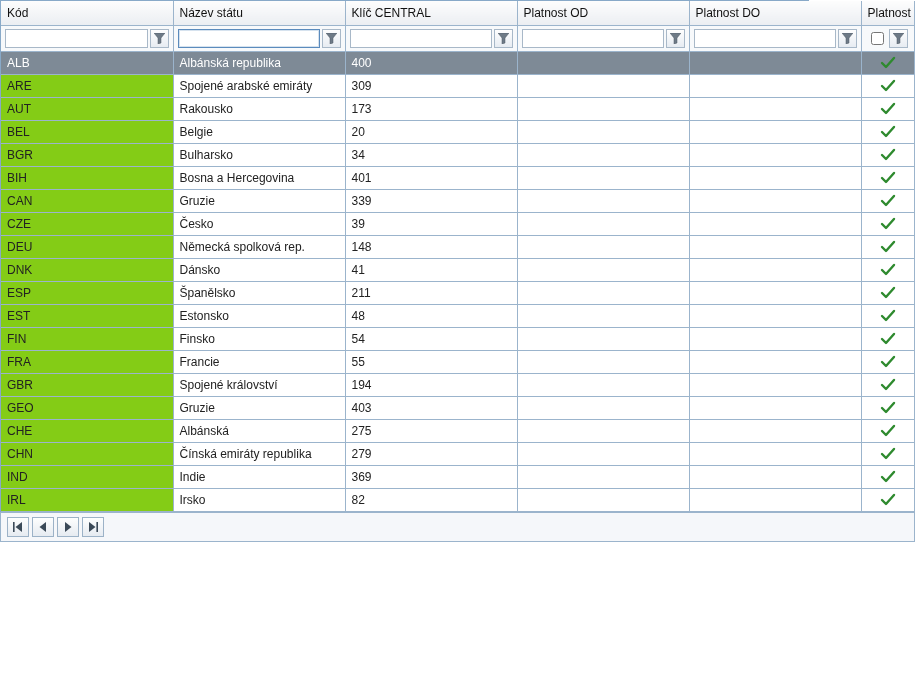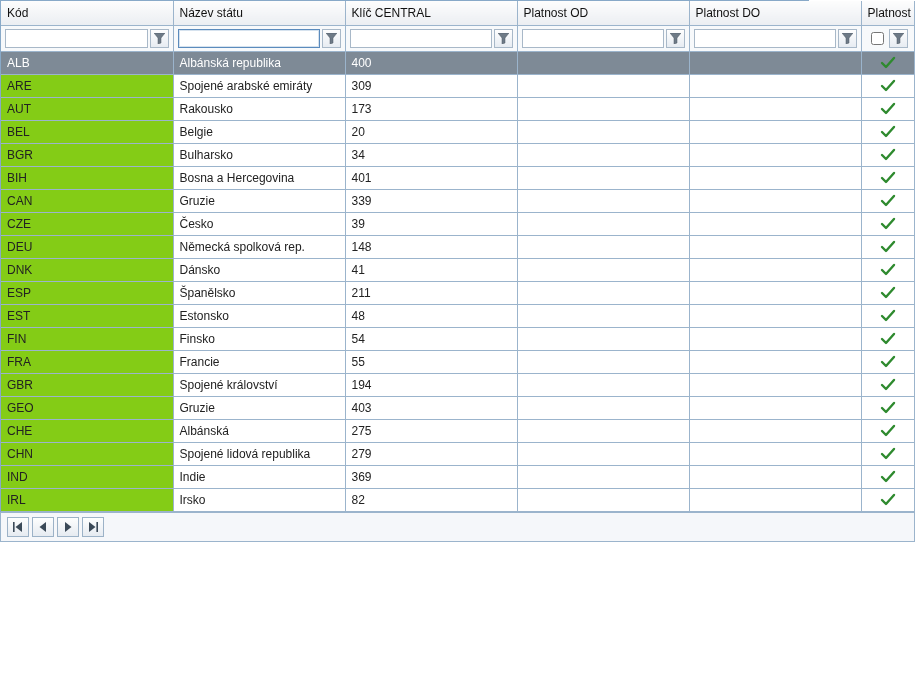--- a/index.html
+++ b/index.html
@@ -486,21 +486,21 @@
           <td class="col-plat">
             <span class="tick">
               <svg viewBox="0 0 16 14">
                 <use href="#check"></use>
               </svg>
             </span>
           </td>
         </tr>
         <tr>
           <td class="col-kod">CHN</td>
-          <td>Spojené lidová republika</td>
+          <td>Čínská emiráty republika</td>
           <td>279</td>
           <td></td>
           <td></td>
           <td class="col-plat">
             <span class="tick">
               <svg viewBox="0 0 16 14">
                 <use href="#check"></use>
               </svg>
             </span>
           </td>

